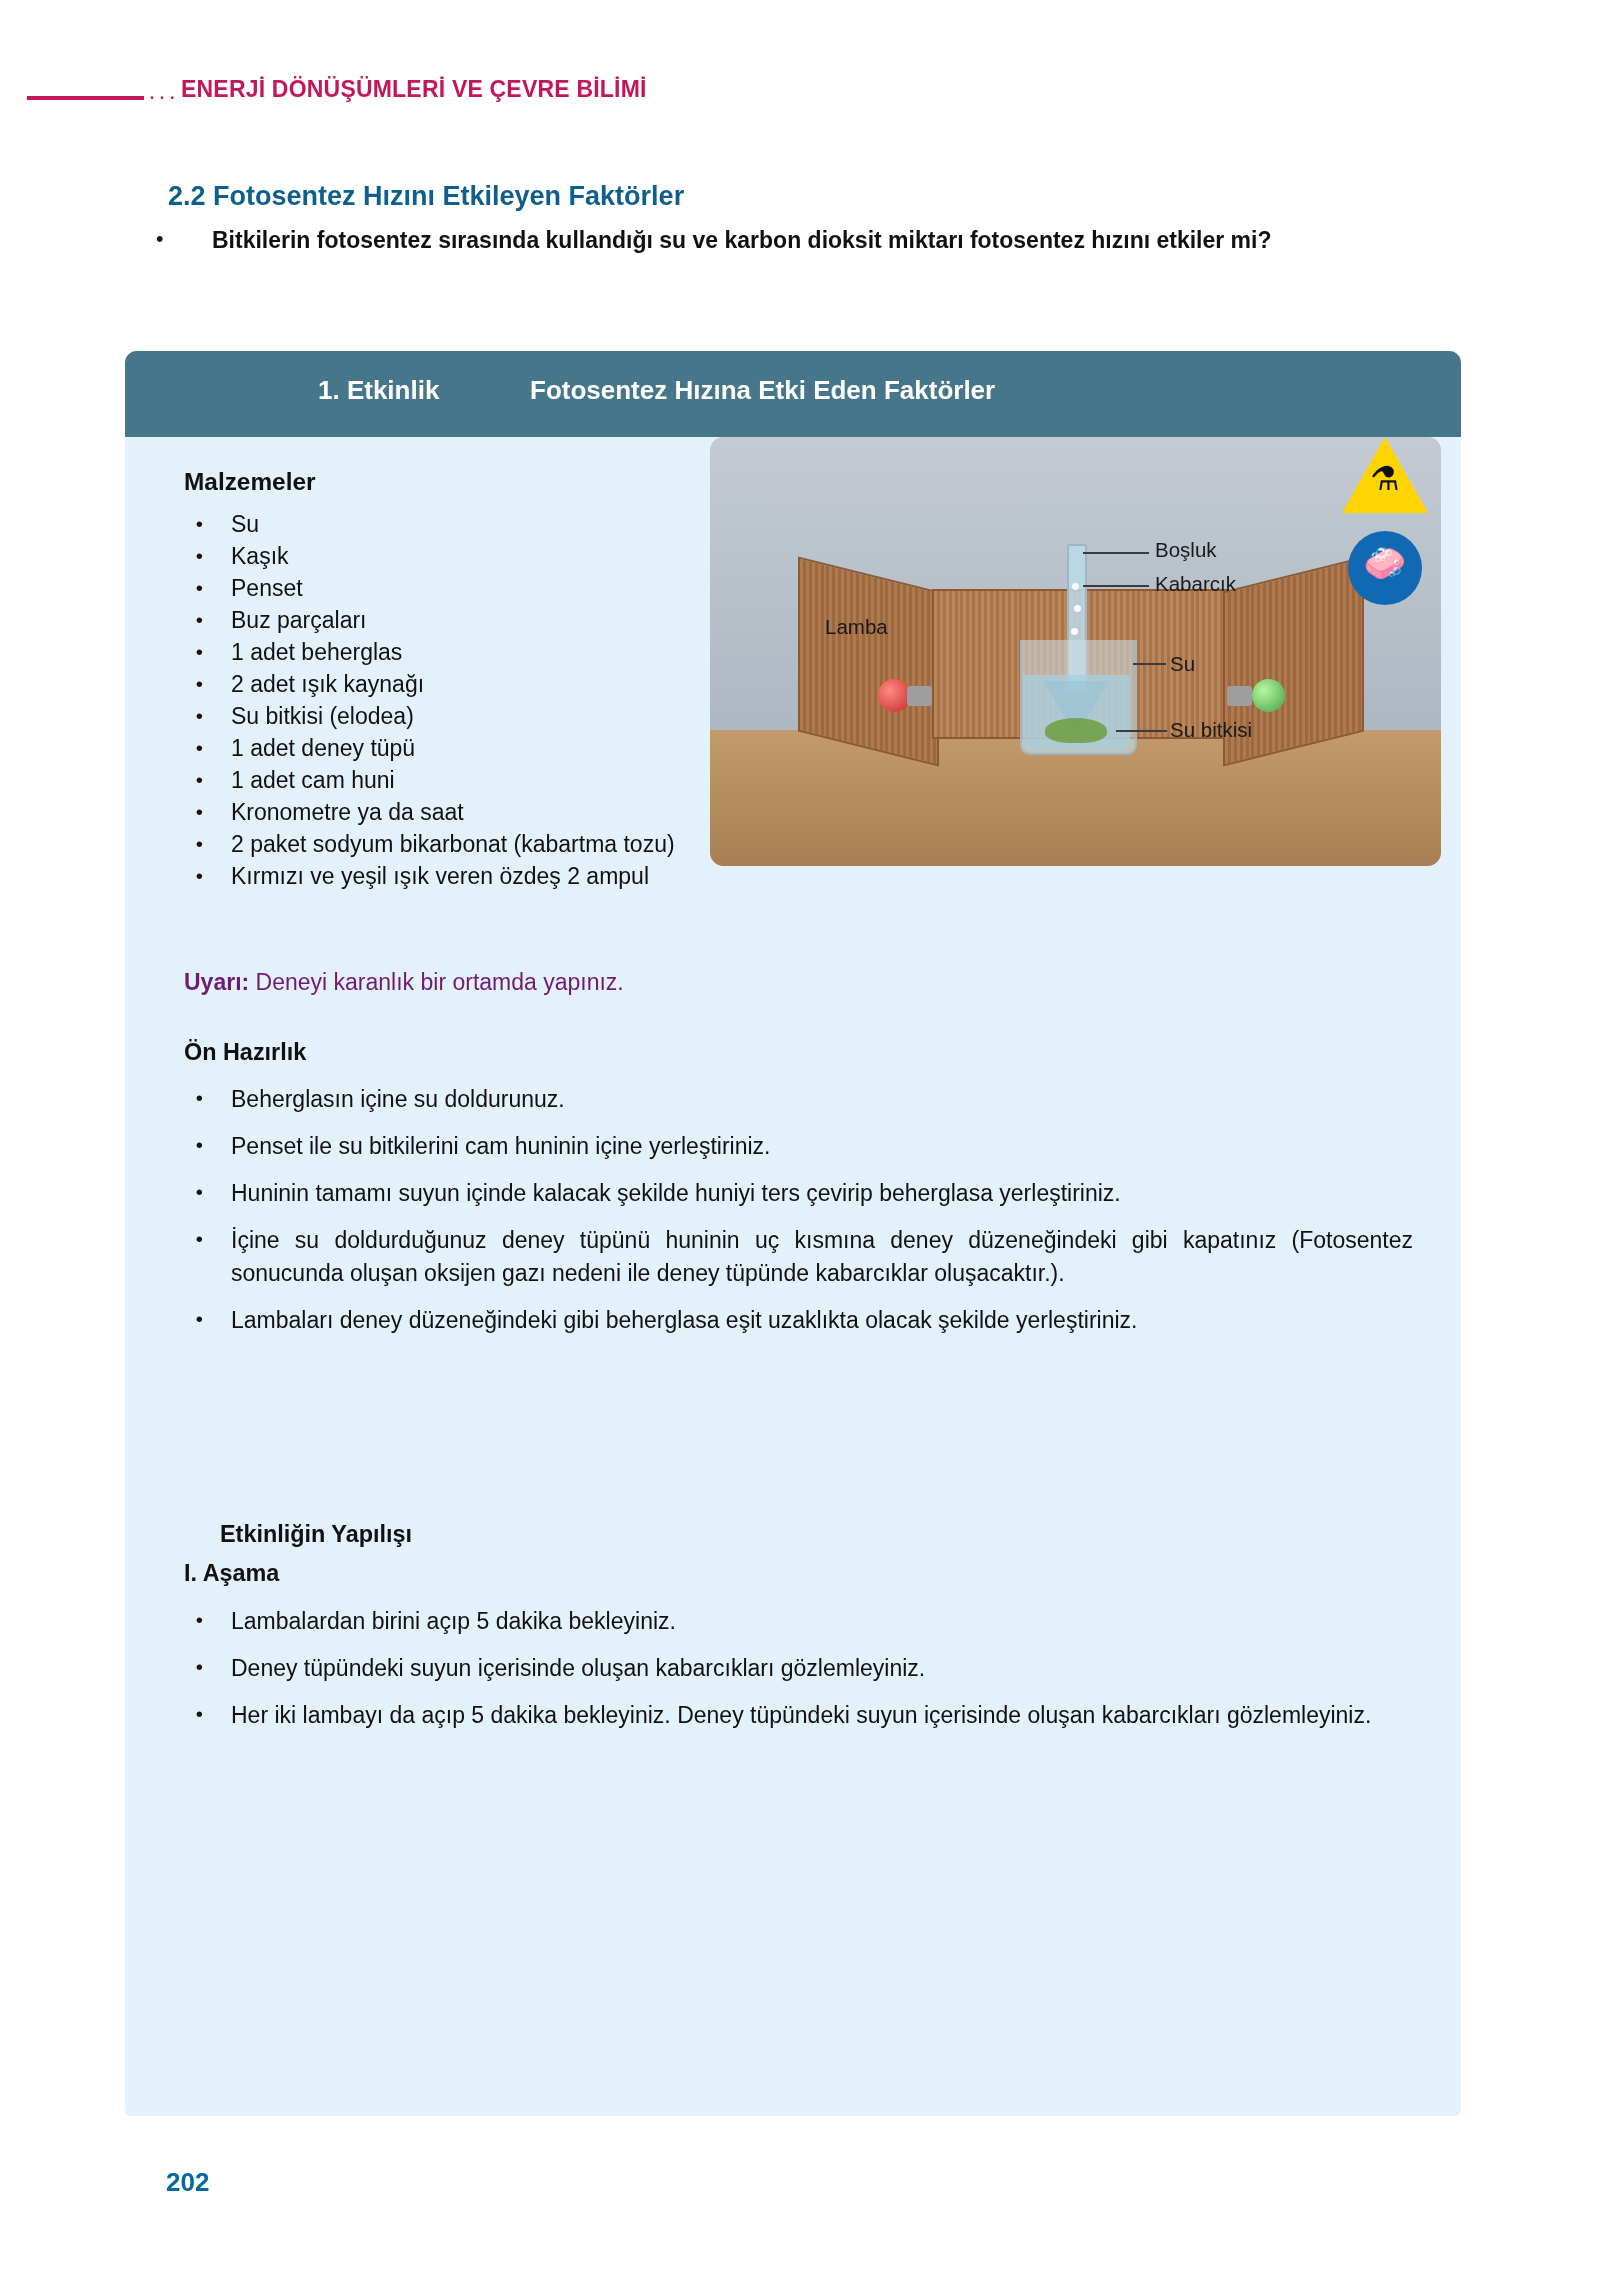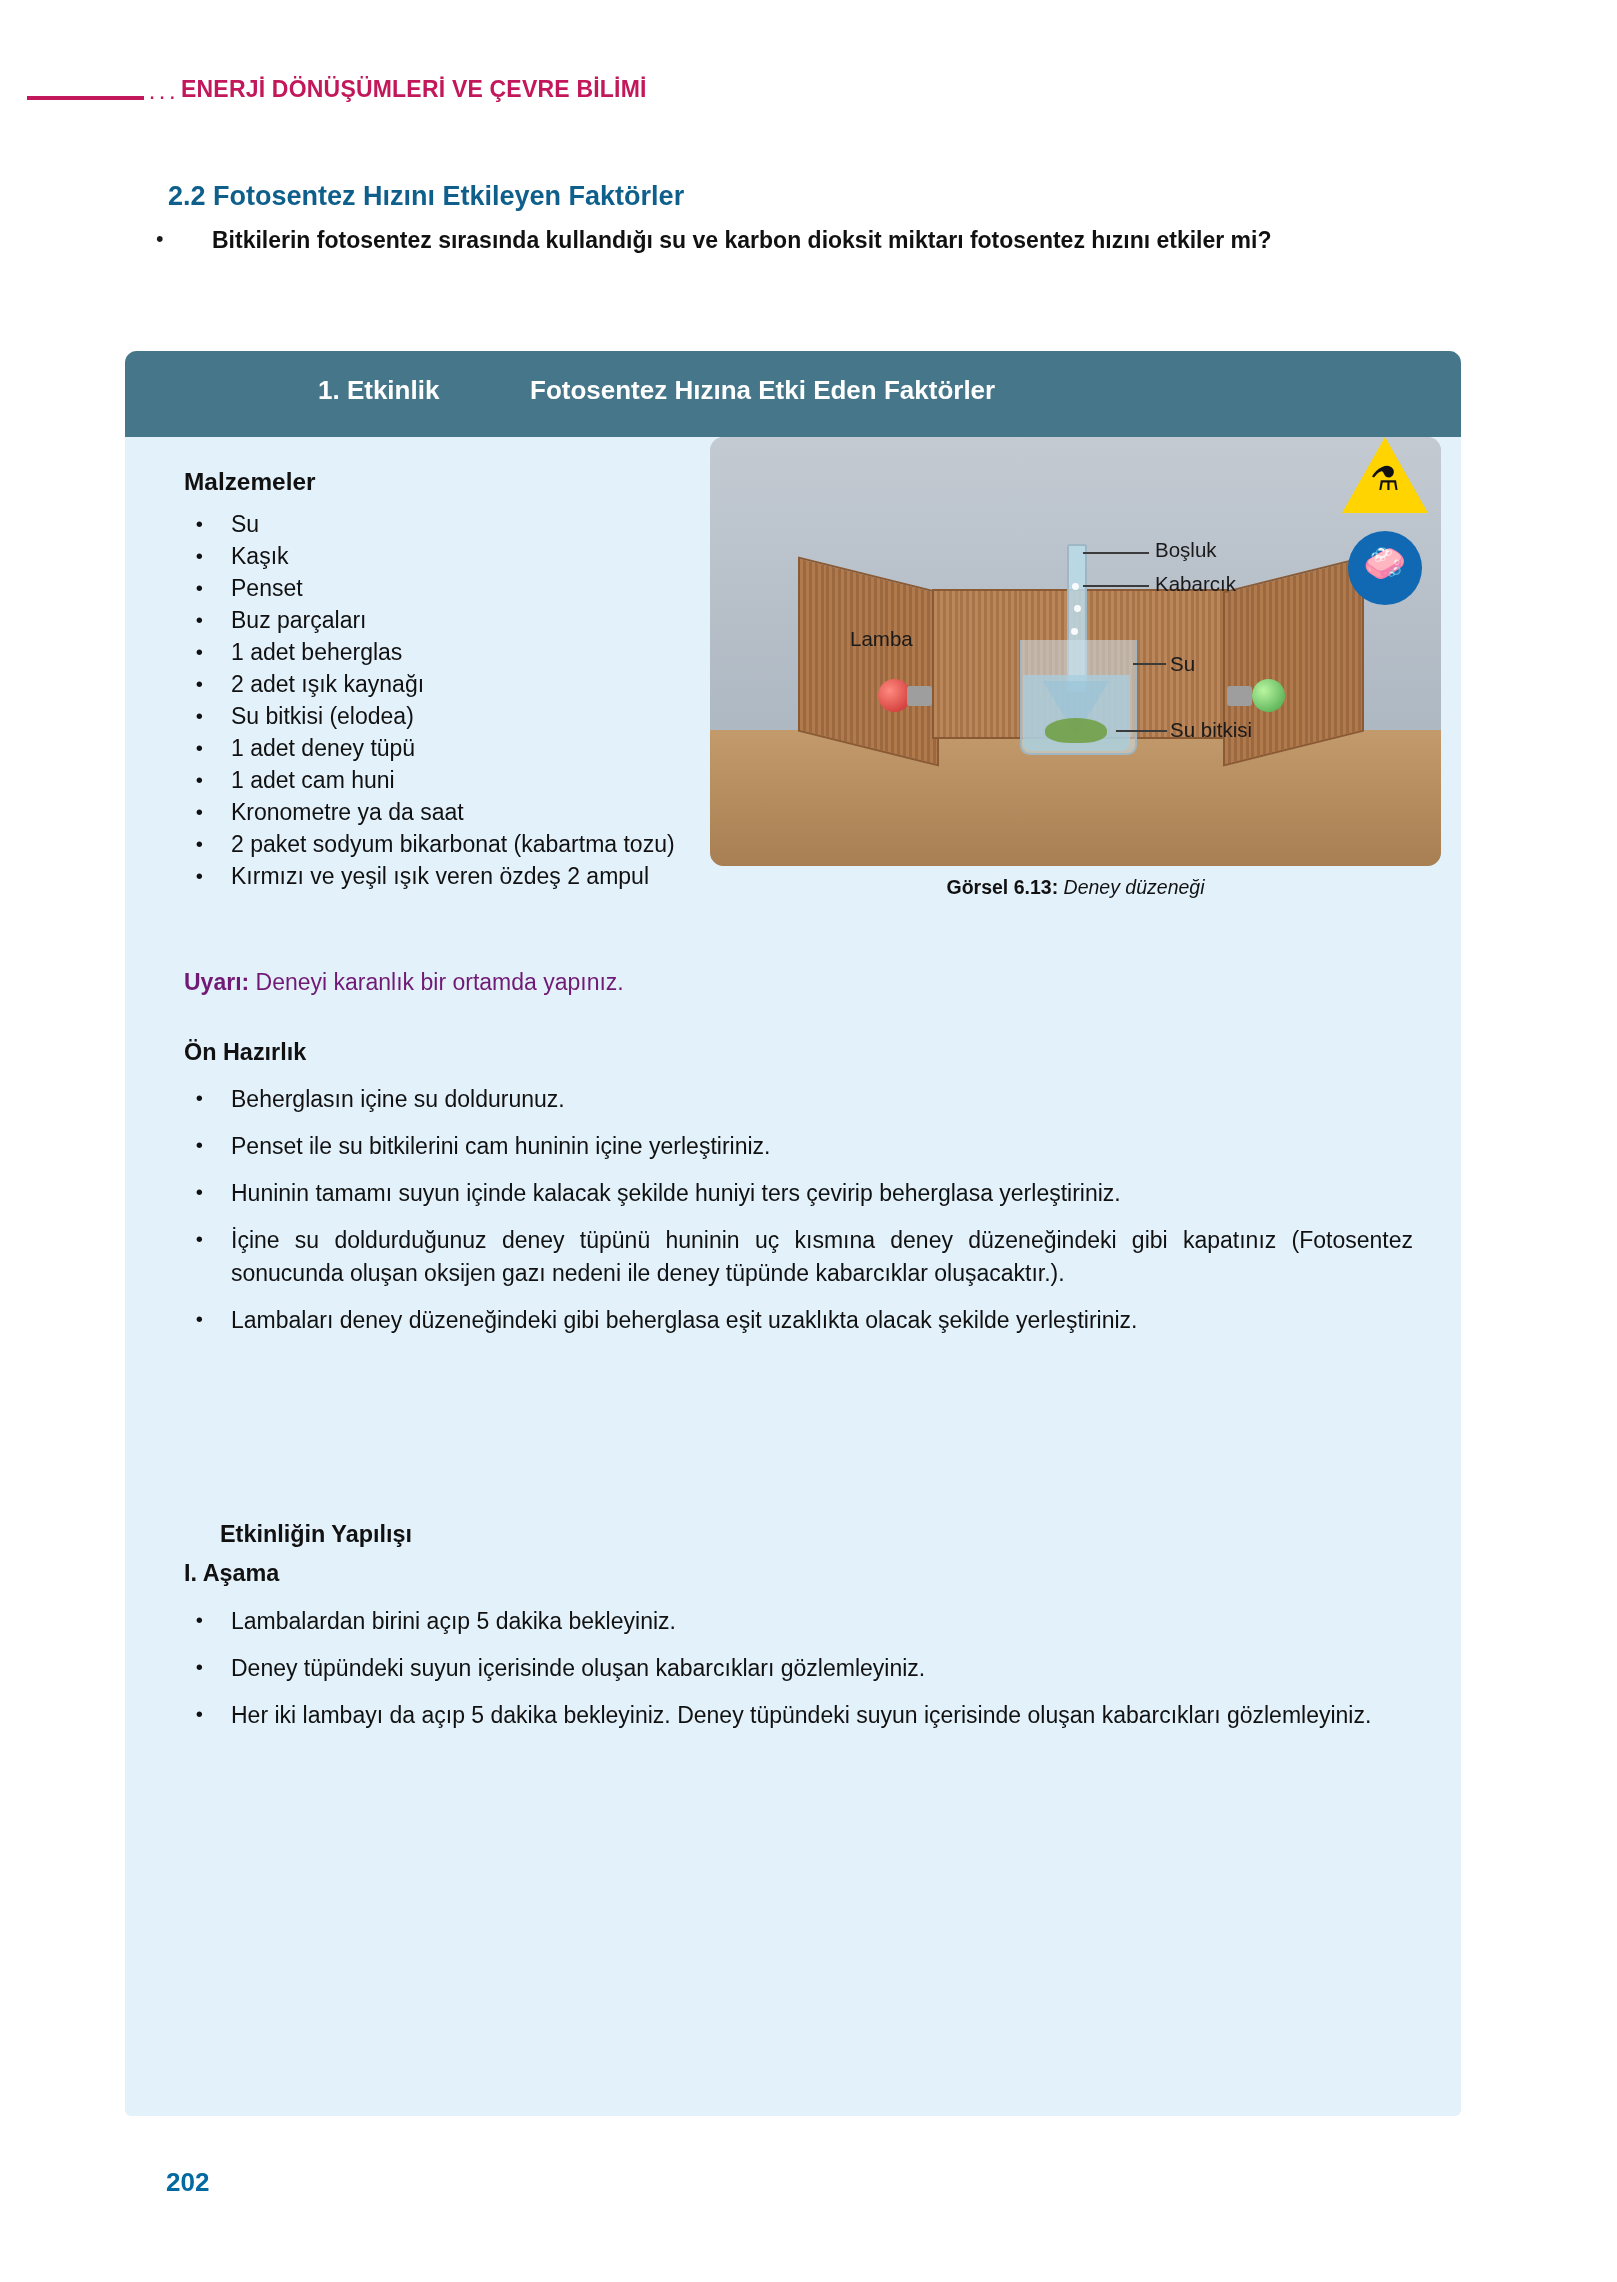--- a/index.html
+++ b/index.html
@@ -601,25 +601,22 @@
           <div class="fig-leader" style="left:373px; top:115px; width:66px;"></div>
           <div class="fig-leader" style="left:373px; top:148px; width:66px;"></div>
           <div class="fig-leader" style="left:423px; top:226px; width:33px;"></div>
           <div class="fig-leader" style="left:406px; top:293px; width:51px;"></div>
           <div class="fig-leader" style="left:203px; top:213px; width:0px;"></div>
 
           <div class="fig-label" style="left:445px; top:101px;">Boşluk</div>
           <div class="fig-label" style="left:445px; top:135px;">Kabarcık</div>
           <div class="fig-label" style="left:460px; top:215px;">Su</div>
           <div class="fig-label" style="left:460px; top:281px;">Su bitkisi</div>
-          <div class="fig-label" style="left:115px; top:190px;padding-left:25px;">Lamba</div>
-        </div>
-      </div>
-      <div class="fig-caption">
-        <b>Görsel 6.13:</b><i> Deney düzeneği</i>
+          <div class="fig-label" style="left:115px; top:178px;">Lamba</div>
+        </div>
       </div>
     </div>
 
     <div class="safety-icons">
       <div class="icon-flask">
         <div class="tri"></div>
         <div class="glyph">⚗</div>
       </div>
       <div class="icon-hands">
         <div class="glyph">🧼</div>

